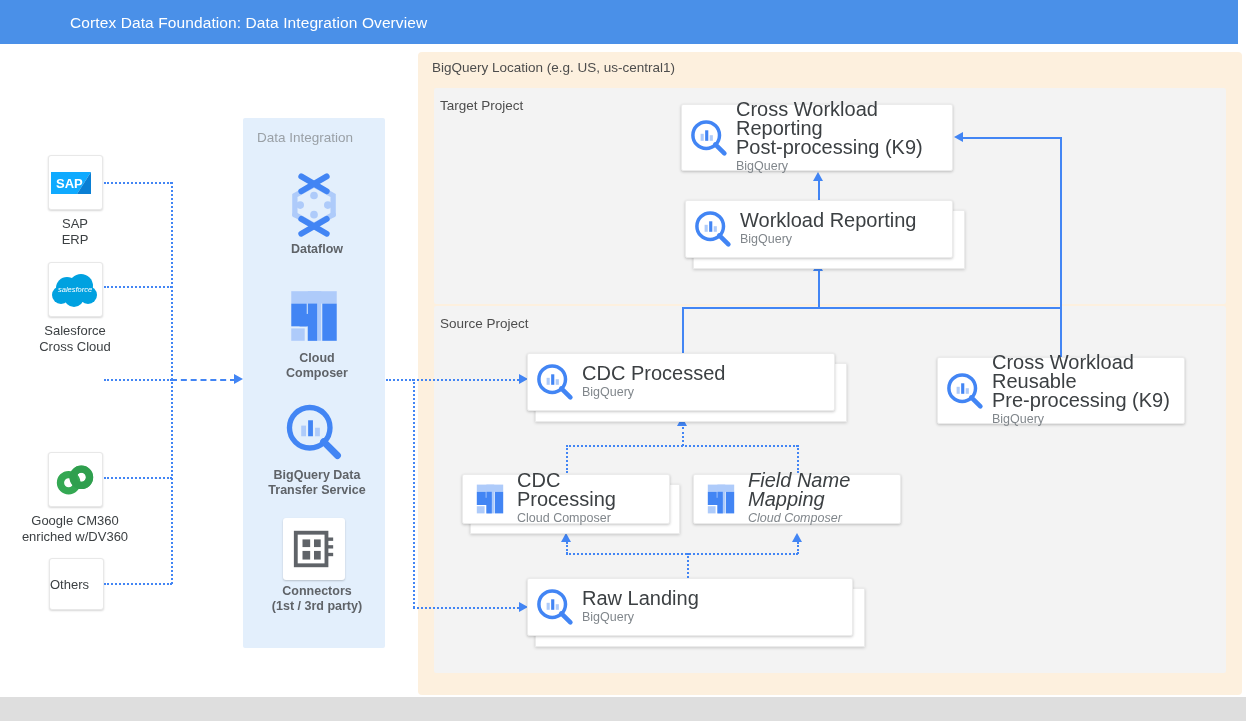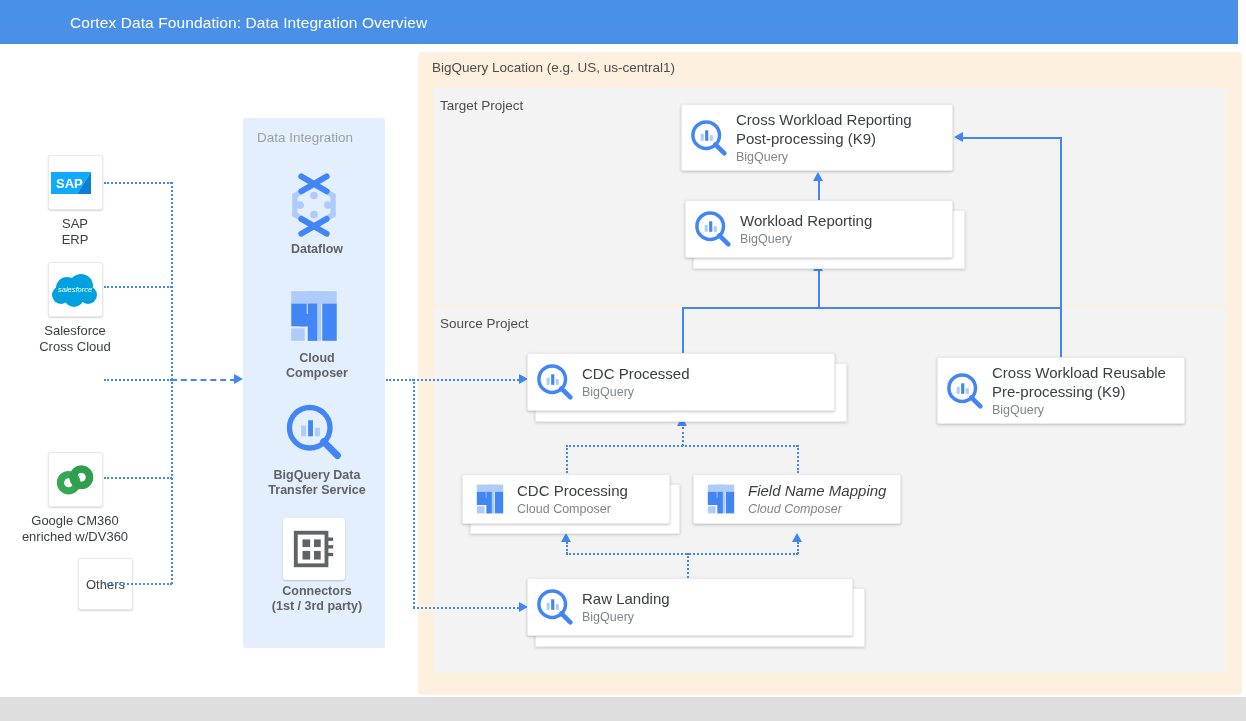--- a/index.html
+++ b/index.html
@@ -68,38 +68,38 @@
     border:1px solid #e8e8e8;border-radius:3px;
     box-shadow:0 1px 2px rgba(0,0,0,.16);
     display:flex;align-items:center;justify-content:center;
     overflow:hidden;
   }
   .srccap{margin-top:6px;font-size:13px;color:#3c4043;line-height:16px;}
   #othersbox{
     position:absolute;left:49px;top:558px;width:53px;height:50px;
     background:#ffffff;border:1px solid #e8e8e8;border-radius:3px;
     box-shadow:0 1px 2px rgba(0,0,0,.16);
-    display:flex;align-items:center;justify-content:center;
-    font-size:13px;color:#3c4043;margin-left:29px;
+    display:flex;align-items:center;justify-content:flex-start;
+    font-size:13px;color:#3c4043;
   }
 
   
   .card{
     position:absolute;background:#ffffff;
     border:1px solid #ebebeb;border-radius:2px;
     box-shadow:0 1px 3px rgba(0,0,0,.22);
     display:flex;align-items:center;
     box-sizing:border-box;
     z-index:6;
   }
   .card .cico{
     width:54px;min-width:54px;display:flex;align-items:center;justify-content:center;
   }
   .card .ctxt{padding-right:8px;}
-  .card .cname{font-size:15px;color:#3c4043;line-height:19px;}
+  .card .cname{font-size:20px;color:#3c4043;line-height:19px;}
   .card .csub{font-size:12.5px;color:#80868b;line-height:17px;margin-top:1px;}
   .stack{
     position:absolute;background:#ffffff;border:1px solid #ebebeb;
     box-shadow:0 1px 3px rgba(0,0,0,.18);z-index:4;
   }
 
   
   .ln{position:absolute;background:#4285f4;z-index:2;}
   .lnh{height:1.6px;}
   .lnv{width:1.6px;}

